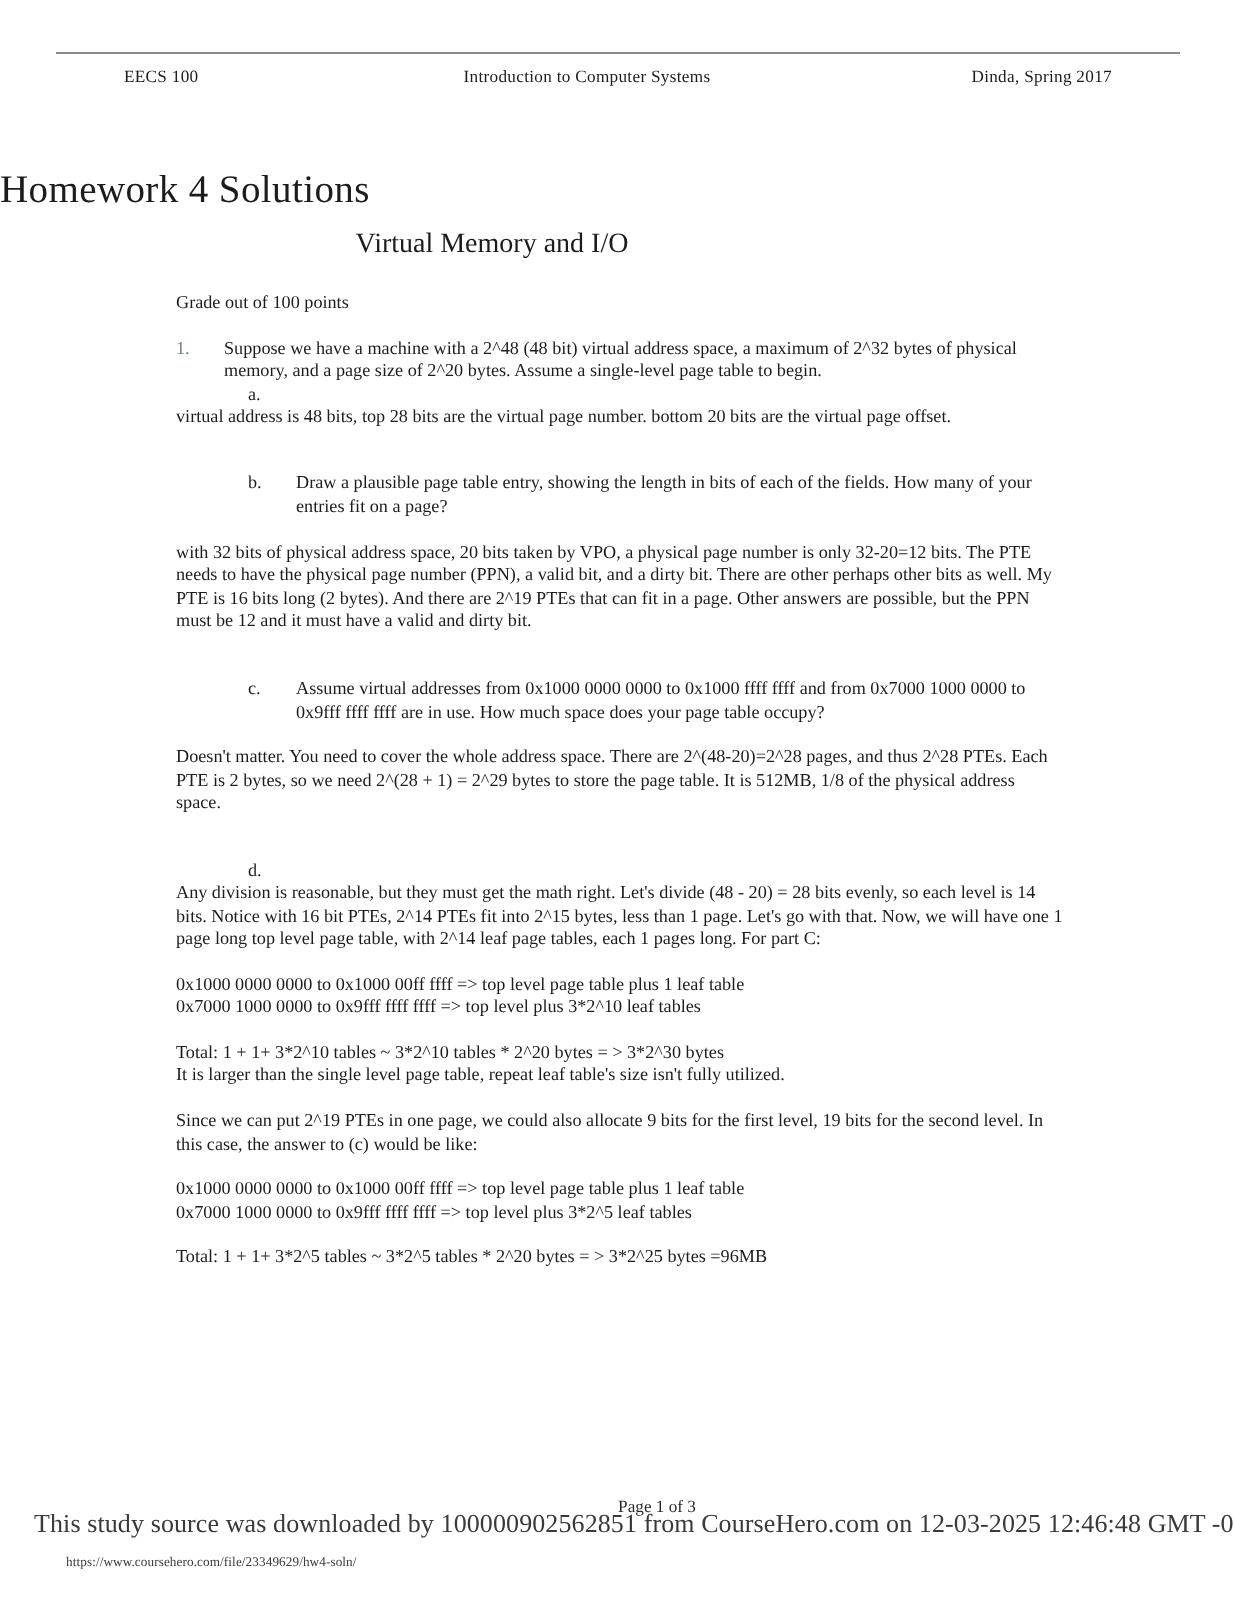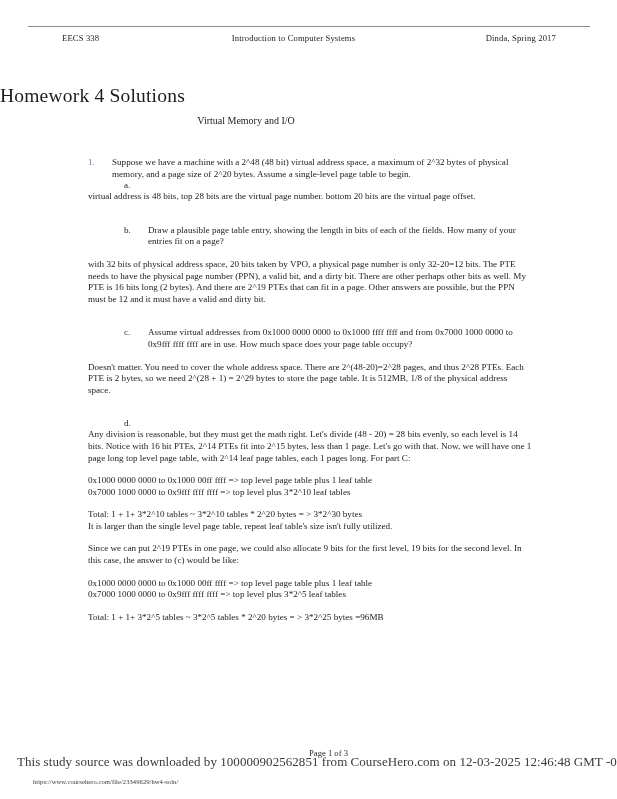--- a/index.html
+++ b/index.html
@@ -57,21 +57,21 @@
     text-align: left;
     font-size: 19.5px;
     letter-spacing: 0.2px;
   }
   .doc-subtitle {
     position: absolute;
     left: 0;
     top: 115px;
     width: 492px;
     text-align: center;
-    font-size: 10px;
+    font-size: 14px;
   }
 
   
   .content {
     position: absolute;
     left: 88px;
     top: 146px;
     width: 444px;
     font-size: 9.1px;
     line-height: 11.6px;
@@ -145,30 +145,31 @@
   }
 </style>
 </head>
 <body>
 
 <div id="page">
 
   <div class="header-rule"></div>
 
   <div class="running-head">
-    <span class="rh-left">EECS 338</span>
+    <span class="rh-left">EECS 100</span>
     <span class="rh-center">Introduction to Computer Systems</span>
     <span class="rh-right">Dinda, Spring 2017</span>
   </div>
 
   <div class="doc-title">Homework 4 Solutions</div>
   <div class="doc-subtitle">Virtual Memory and I/O</div>
 
   <div class="content">
 
+    <p class="p">Grade out of 100 points</p>
 
     <div class="gap-m"></div>
 
     <div class="numbered">
       <span class="num" style="color: rgb(109, 124, 153);">1.</span>
       <p class="p">Suppose we have a machine with a 2^48 (48 bit) virtual address space, a maximum of 2^32 bytes of physical memory, and a page size of 2^20 bytes.  Assume a single-level page table to begin.</p>
     </div>
 
     <div class="lettered">
       <span class="ltr">a.</span>

